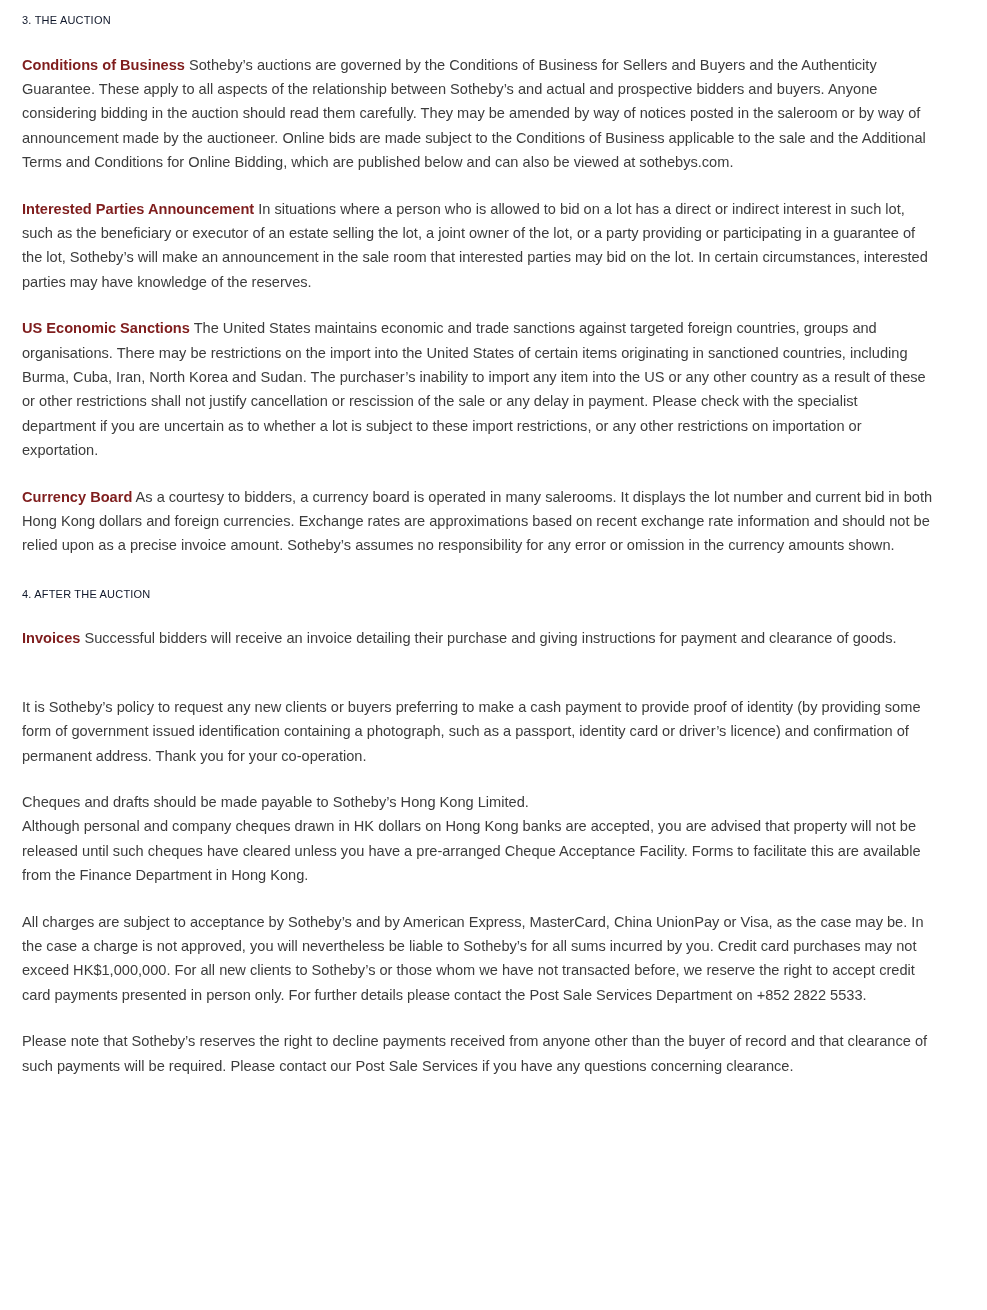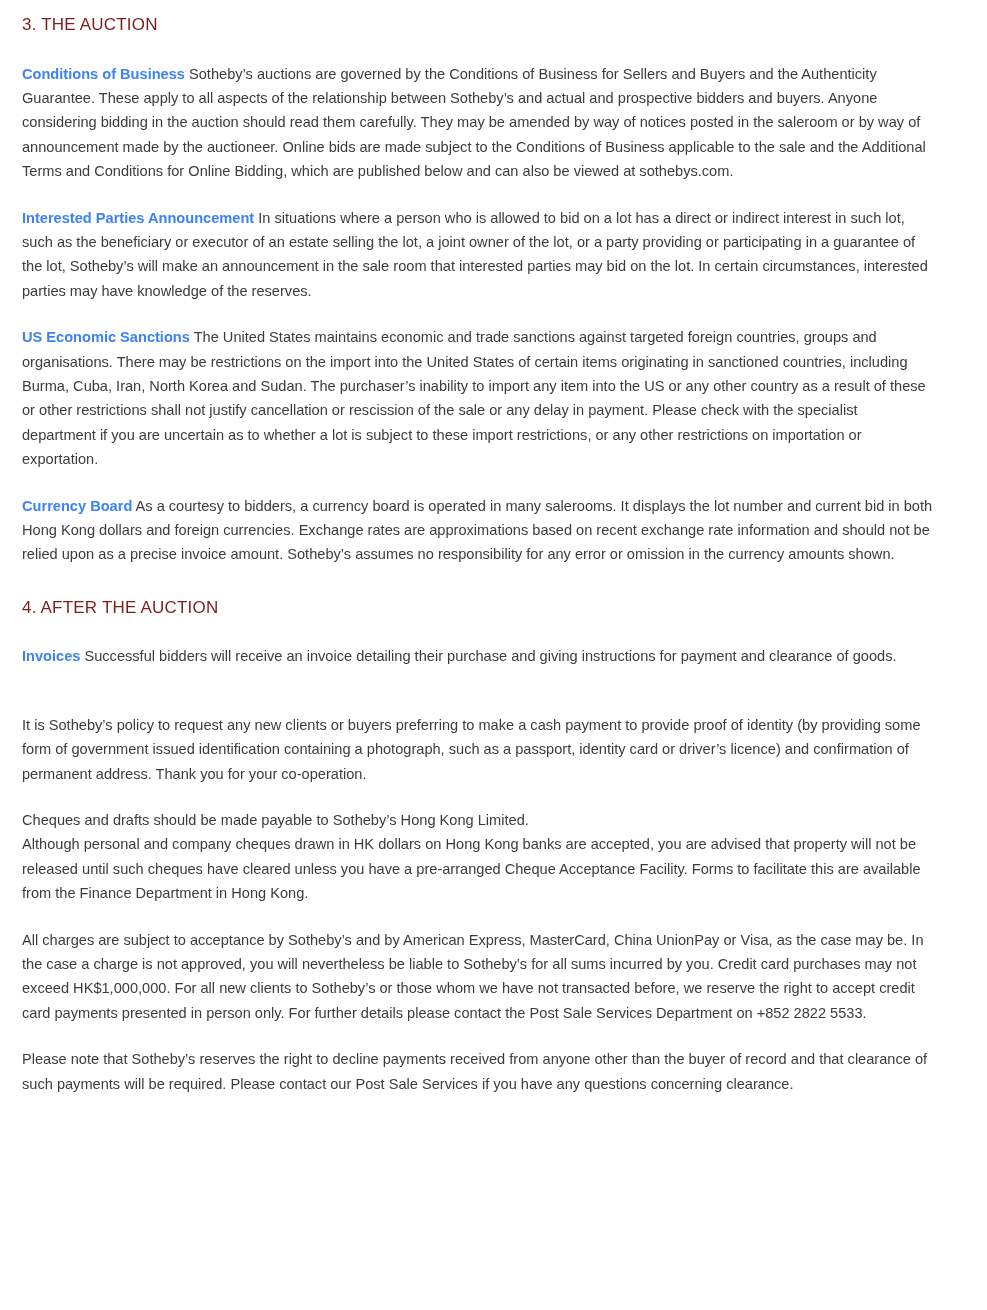--- a/index.html
+++ b/index.html
@@ -15,40 +15,40 @@
     -webkit-font-smoothing: antialiased;
   }
   .page {
     width: 987px;
     min-height: 1310px;
     box-sizing: border-box;
     padding: 8px 52px 10px 22px;
     background: #ffffff;
   }
   .section-heading {
-    font-size: 17px;
+    font-size: 11px;
     line-height: 1.5;
-    color: #7f1d1d;
+    color: #0f172a;
     letter-spacing: 0.2px;
     margin: 4px 0 0 0;
     padding: 0;
     font-weight: 400;
   }
   .para {
     font-size: 14.6px;
     line-height: 24.4px;
     color: #3c3c3c;
     margin: 0;
     padding: 0;
   }
   .gap-lg { height: 24px; }
   .gap-md { height: 22px; }
   .lead {
     font-weight: bold;
-    color: #3b82f6;
+    color: #7f1d1d;
     margin-top: 24px;
   }
   .para span.body-text { font-weight: 400; }
 </style>
 </head>
 <body>
 
 <div class="page">
 
   <h2 class="section-heading">3.  THE AUCTION</h2>

